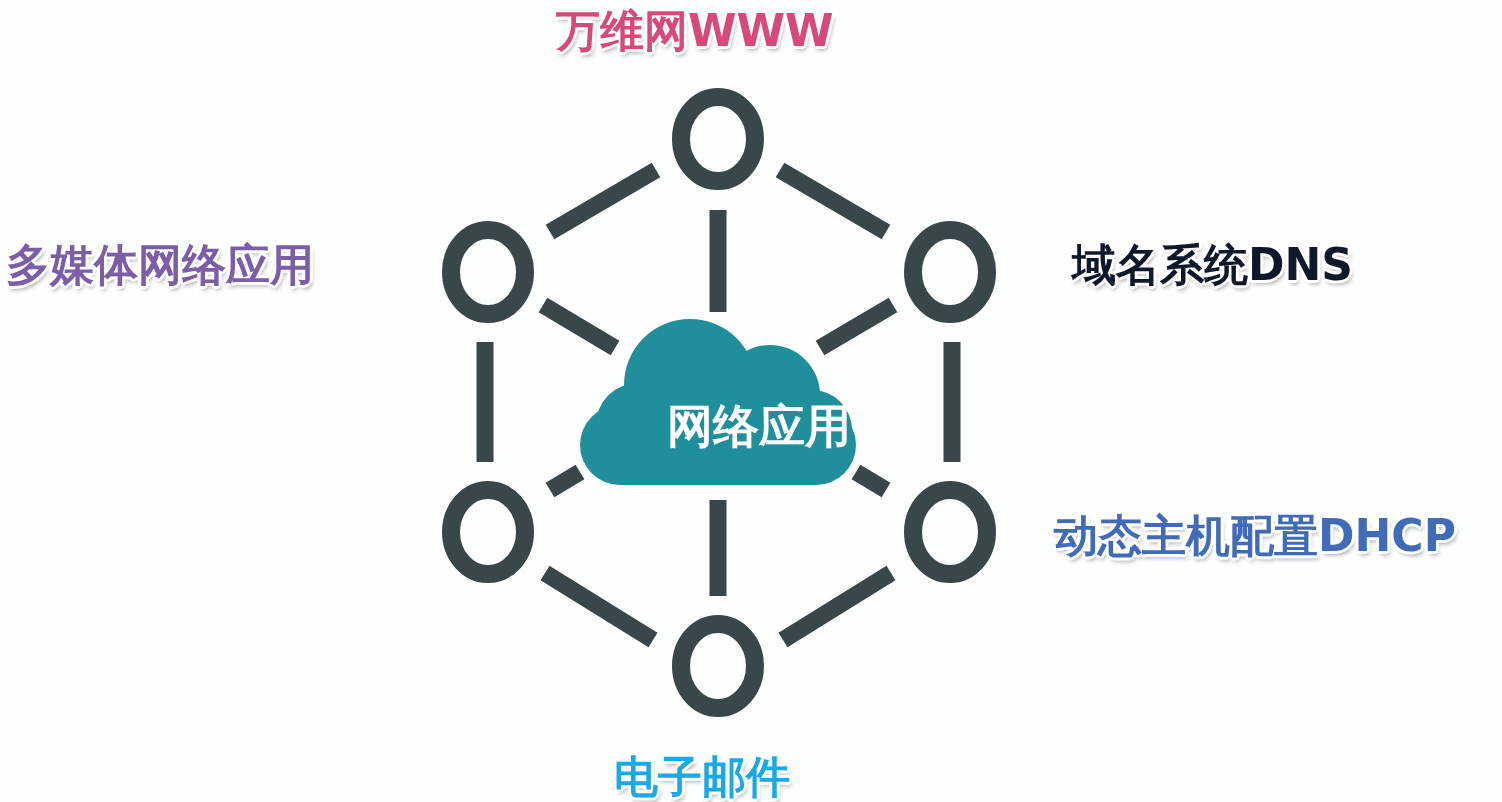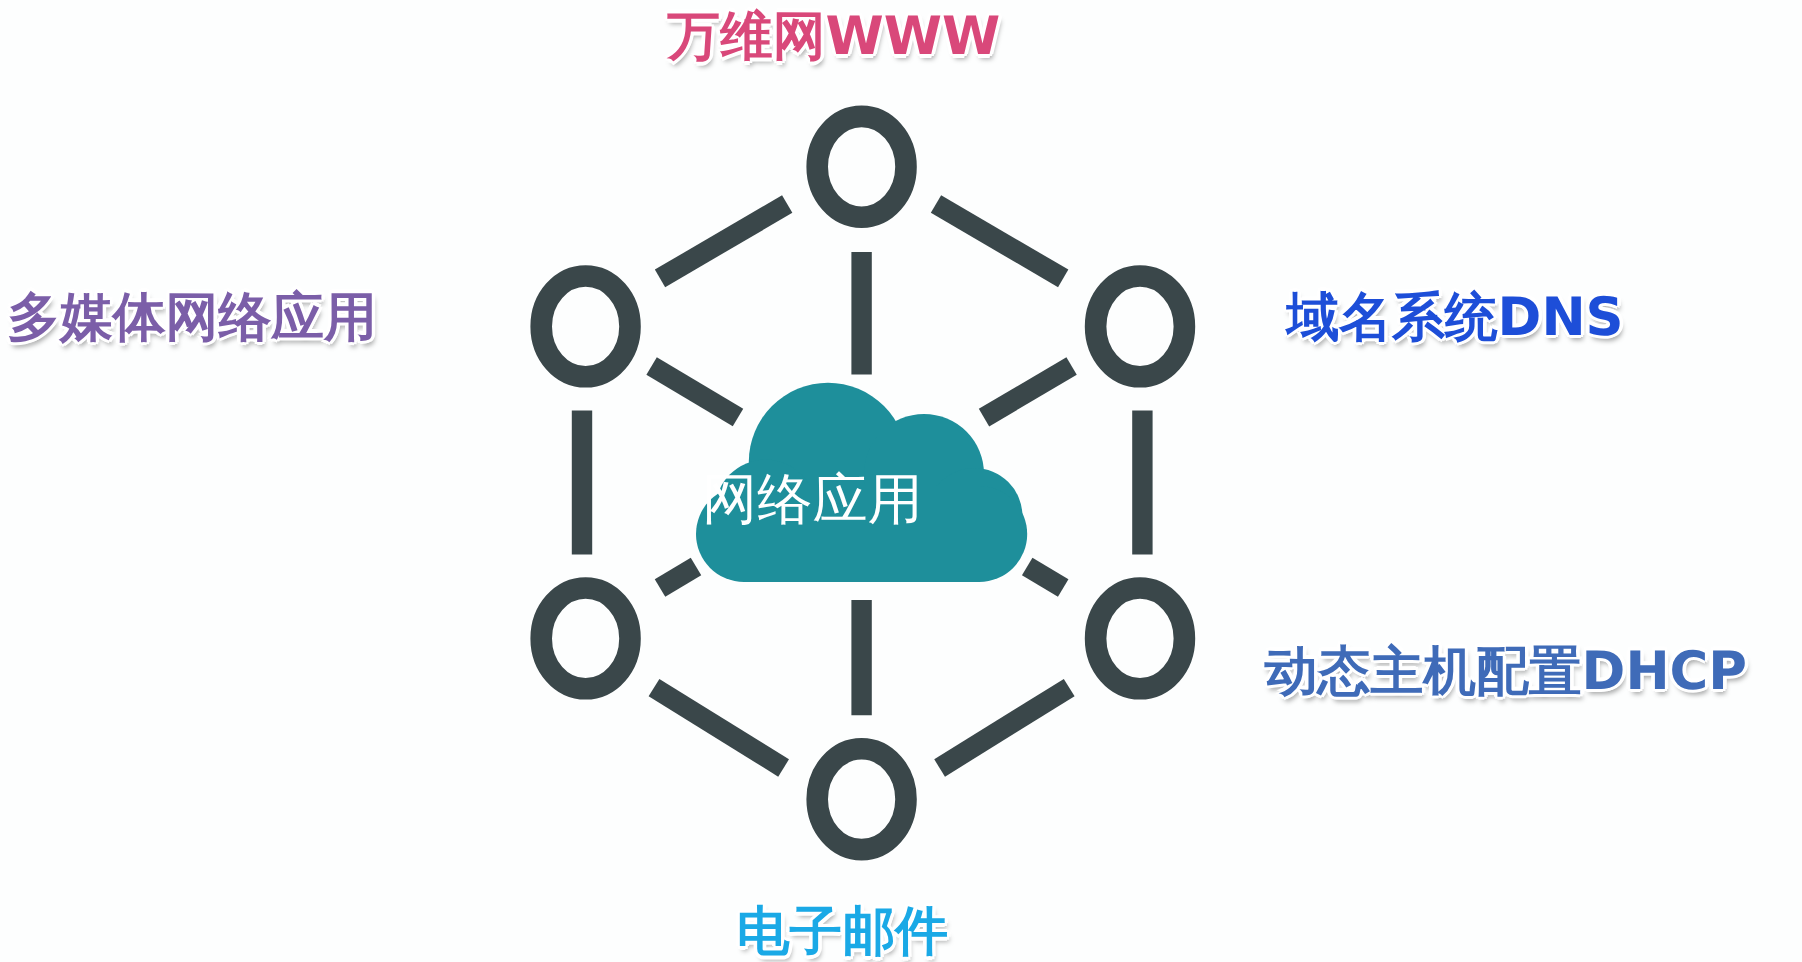--- a/index.html
+++ b/index.html
@@ -19,28 +19,28 @@
     letter-spacing: 0px;
     text-shadow:
       -2px -2px 0 #fff, 2px -2px 0 #fff, -2px 2px 0 #fff, 2px 2px 0 #fff,
       0 -3px 0 #fff, 0 3px 0 #fff, -3px 0 0 #fff, 3px 0 0 #fff,
       2px 4px 4px rgba(0,0,0,0.35);
   }
   .label-www   { left: 556px;  top: 4px;   }
   .label-media { left: 6px;    top: 238px; }
   .label-dns   { left: 1072px; top: 238px; }
   .label-ftp   { left: 8px;    top: 510px; line-height: 62px; }
-  .label-dhcp  { left: 1054px; top: 509px; margin-top: 24px; }
+  .label-dhcp  { left: 1054px; top: 509px; }
   .label-email { left: 614px;  top: 750px; }
   .cloud-text {
     position: absolute;
-    left: 585px; top: 388px; width: 266px;
-    text-align: left;
+    left: 585px; top: 398px; width: 266px;
+    text-align: right;
     color: #ffffff;
-    font-weight: normal;
+    font-weight: bold;
     font-size: 46px;
     line-height: 56px;
   }
 </style>
 </head>
 <body>
 
 <div class="diagram">
   <svg width="1502" height="802" viewBox="0 0 1502 802" style="position:absolute;left:0;top:0;">
     <g stroke="#3a474a" stroke-width="17" fill="none" stroke-linecap="butt">
@@ -73,18 +73,18 @@
       <circle cx="638" cy="425" r="42"></circle>
       <circle cx="812" cy="430" r="40"></circle>
       <rect x="580" y="405" width="276" height="80" rx="40" ry="40"></rect>
     </g>
   </svg>
 
   <div class="cloud-text">网络应用</div>
 
   <div class="label label-media" style="color:#7b5ea8">多媒体网络应用</div>
   <div class="label label-www" style="color:#d9487a">万维网WWW</div>
-  <div class="label label-dns" style="color:#1d4ed8">域名系统DNS</div>
+  <div class="label label-dns" style="color:#0f172a">域名系统DNS</div>
   <div class="label label-ftp" style="color:#f29a42">
   </div>
   <div class="label label-dhcp" style="color:#3f6bb8">动态主机配置DHCP</div>
   <div class="label label-email" style="color:#1aa9e6">电子邮件</div>
 </div>
 
 </body></html>

